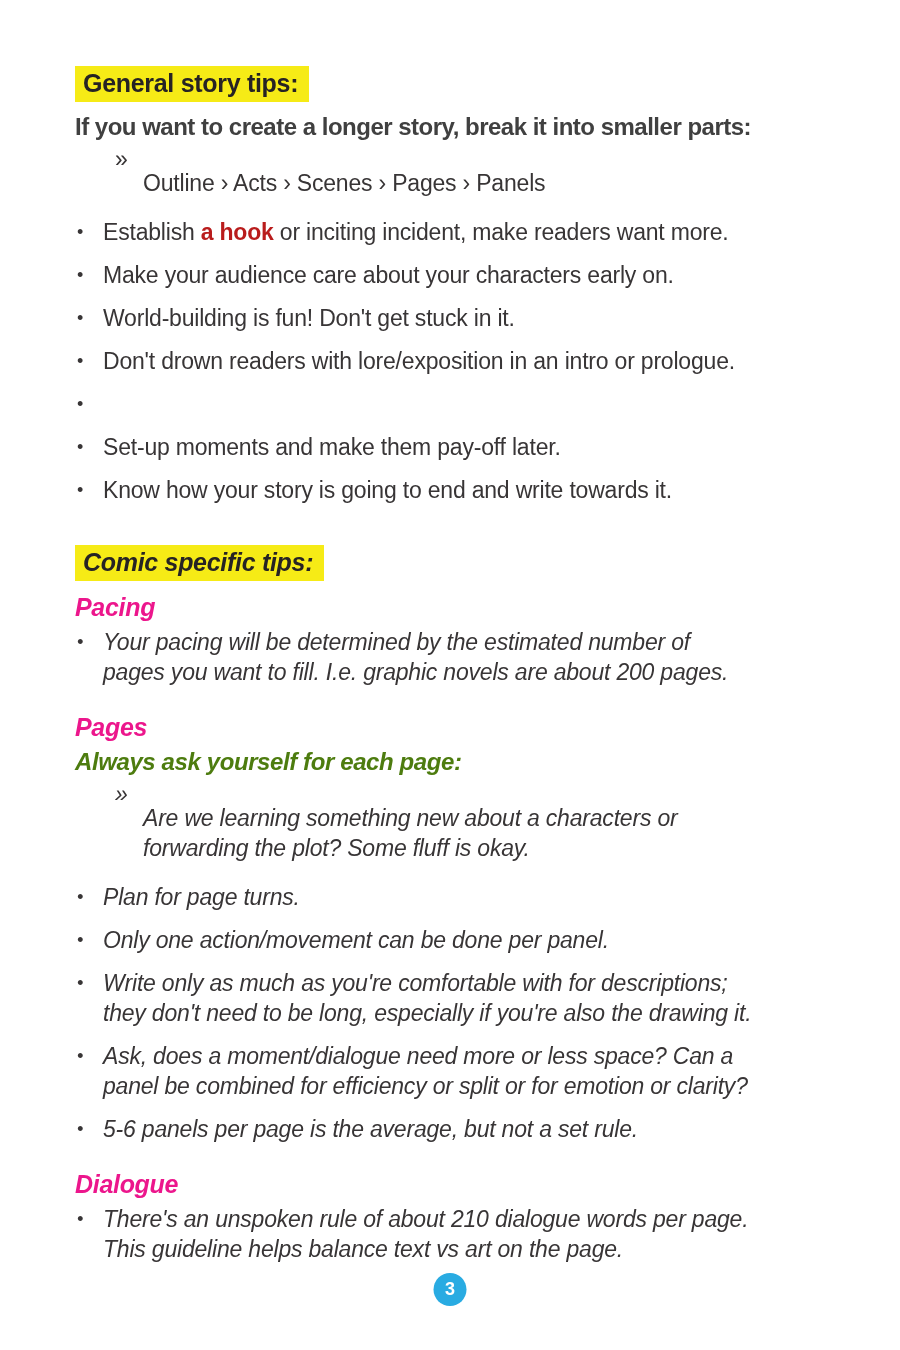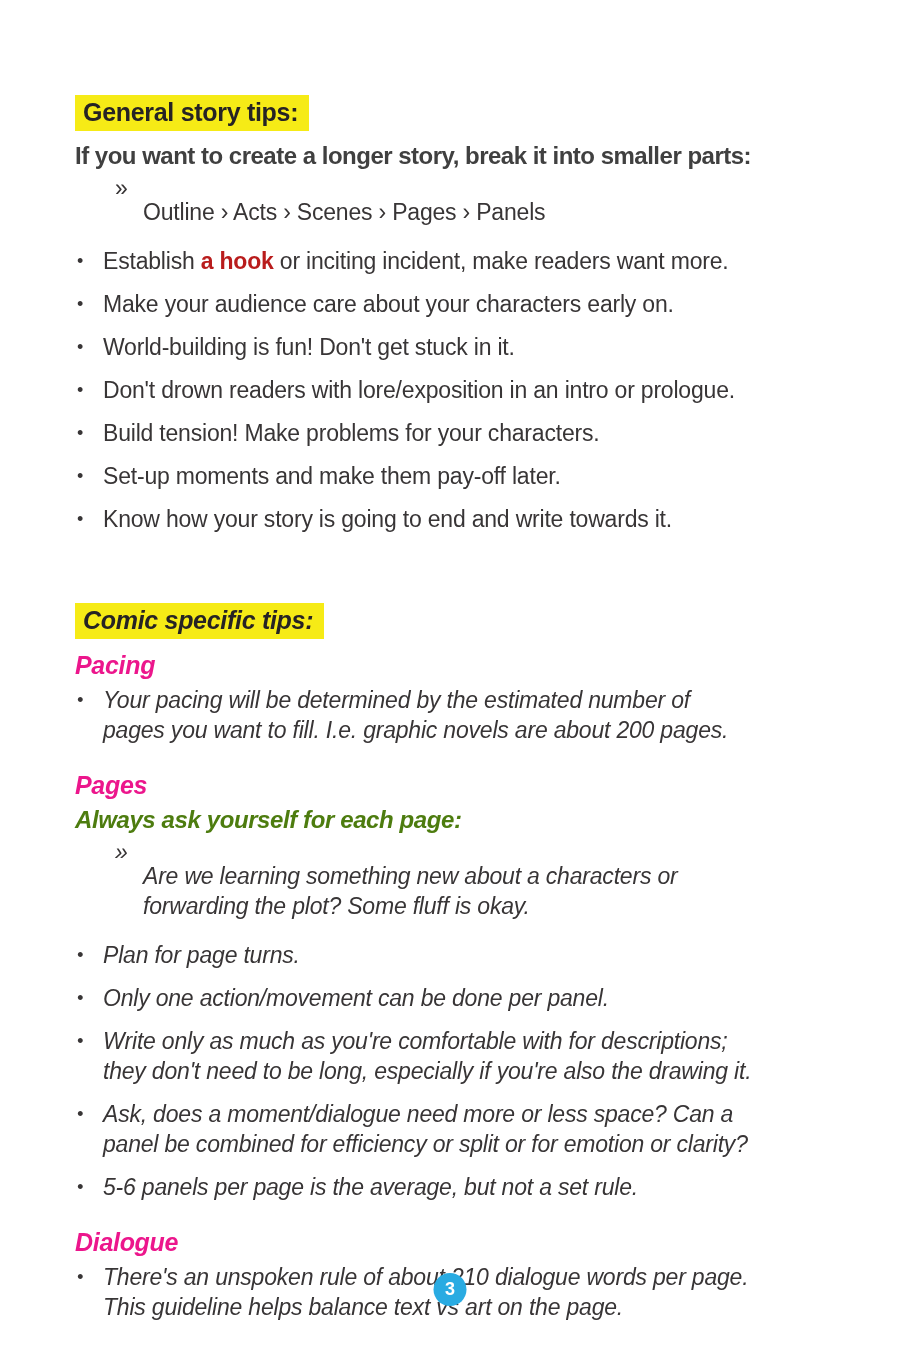--- a/index.html
+++ b/index.html
@@ -20,21 +20,20 @@
   }
   .hl {
     display: inline-block;
     background: #F6EB16;
     color: #262324;
     font-weight: bold;
     font-size: 25px;
     line-height: 29px;
     padding: 3px 11px 4px 8px;
     letter-spacing: -0.3px;
-    margin-top: 29px;
   }
   .intro {
     font-weight: bold;
     color: #404040;
     font-size: 24px;
     letter-spacing: -0.5px;
     margin: 10px 0 0;
     white-space: nowrap;
   }
   .arrow-row {
@@ -127,21 +126,20 @@
       <li class="bitem">
         <span class="dot">•</span>
         <span class="btext">World-building is fun! Don't get stuck in it.</span>
       </li>
       <li class="bitem">
         <span class="dot">•</span>
         <span class="btext">Don't drown readers with lore/exposition in an intro or prologue.</span>
       </li>
       <li class="bitem">
         <span class="dot">•</span>
-        <span class="btext">Build tension! Make problems for your characters.</span>
       </li>
       <li class="bitem">
         <span class="dot">•</span>
         <span class="btext">Set-up moments and make them pay-off later.</span>
       </li>
       <li class="bitem">
         <span class="dot">•</span>
         <span class="btext">Know how your story is going to end and write towards it.</span>
       </li>
     </ul>

